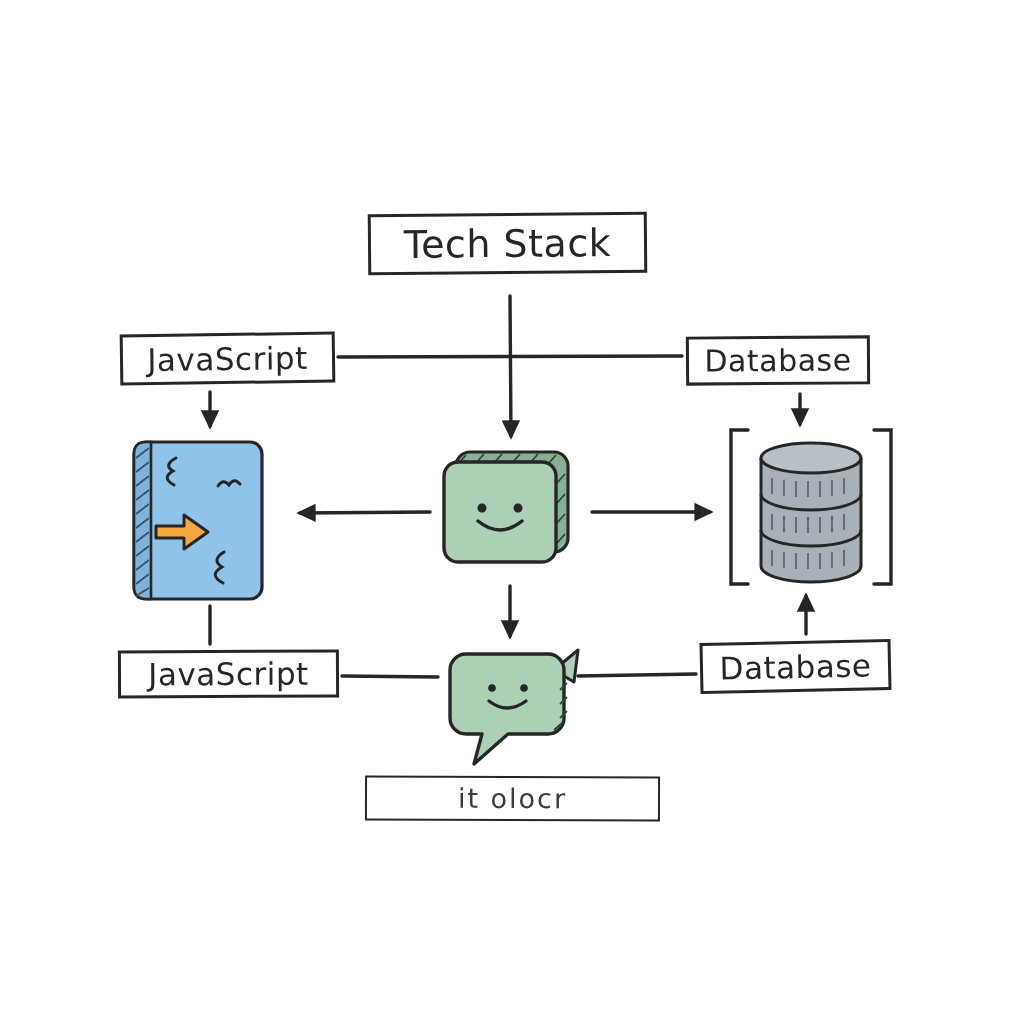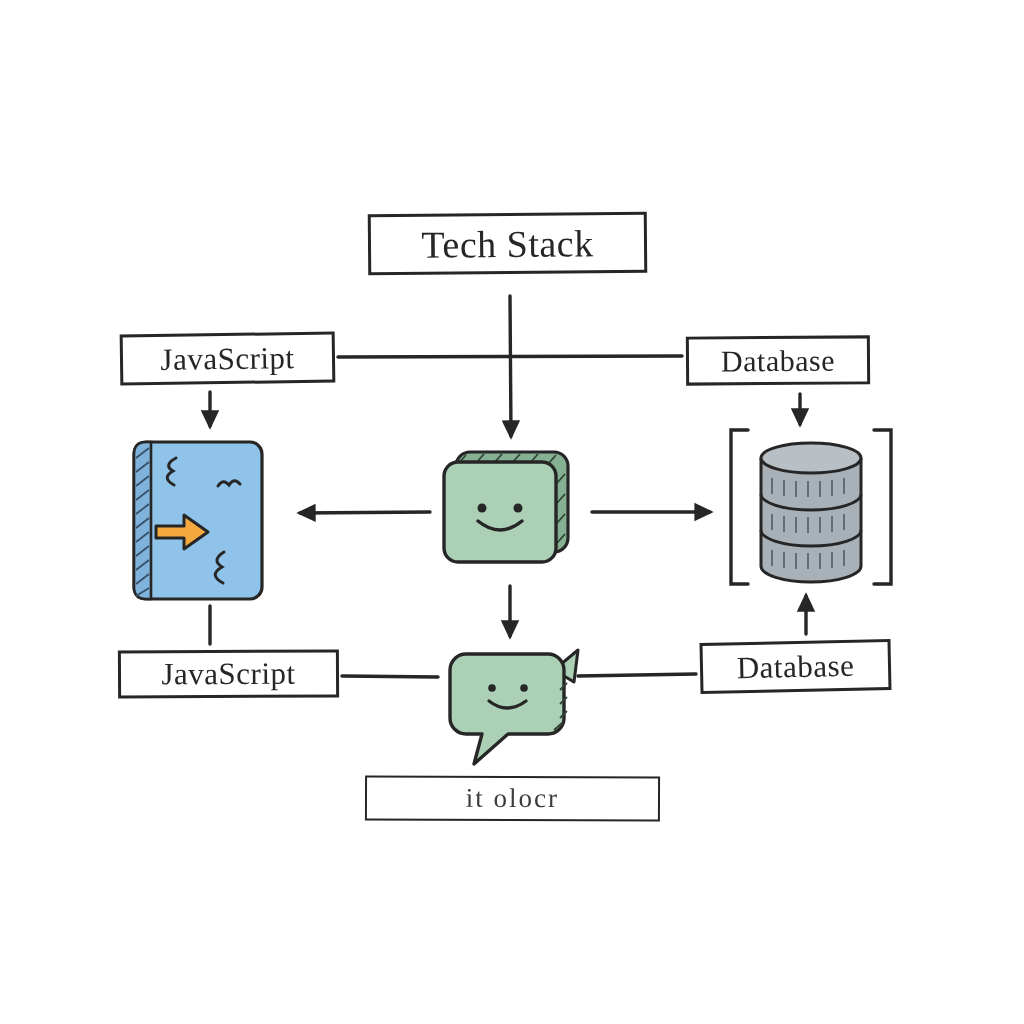--- a/index.html
+++ b/index.html
@@ -7,21 +7,20 @@
     padding: 0;
     background: #ffffff;
     font-family: "DejaVu Sans", "Liberation Sans", sans-serif;
   }
   .canvas {
     position: relative;
     width: 896px;
     height: 1024px;
     background: #ffffff;
     overflow: hidden;
-    font-family: Liberation Serif, serif;
   }
   .connectors {
     position: absolute;
     left: 0; top: 0;
     z-index: 1;
   }
   .box {
     position: absolute;
     z-index: 2;
     box-sizing: border-box;

